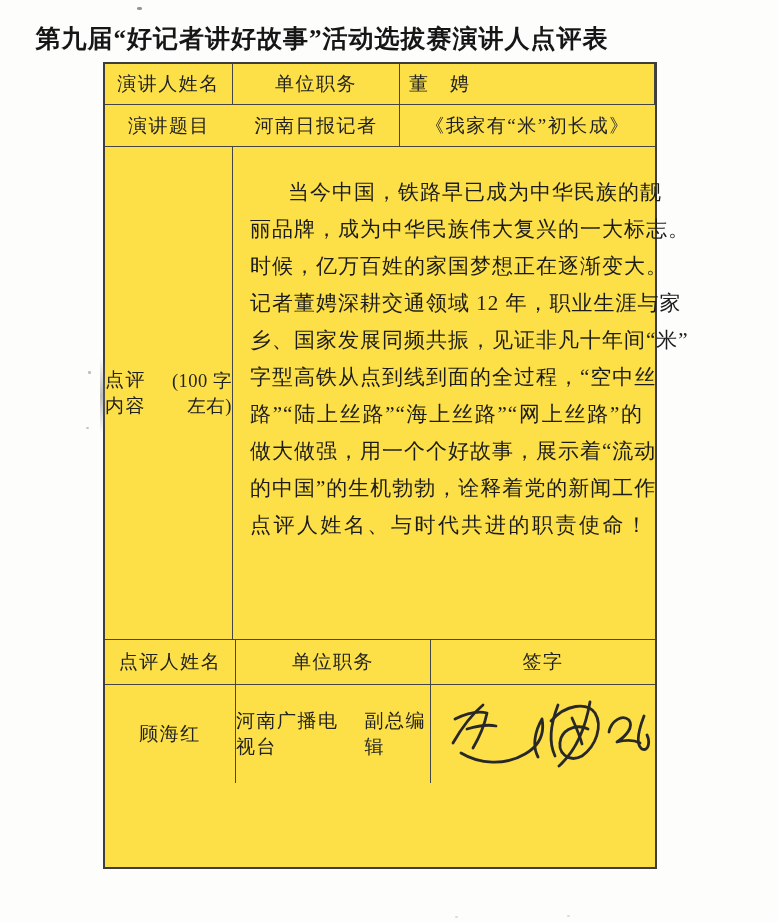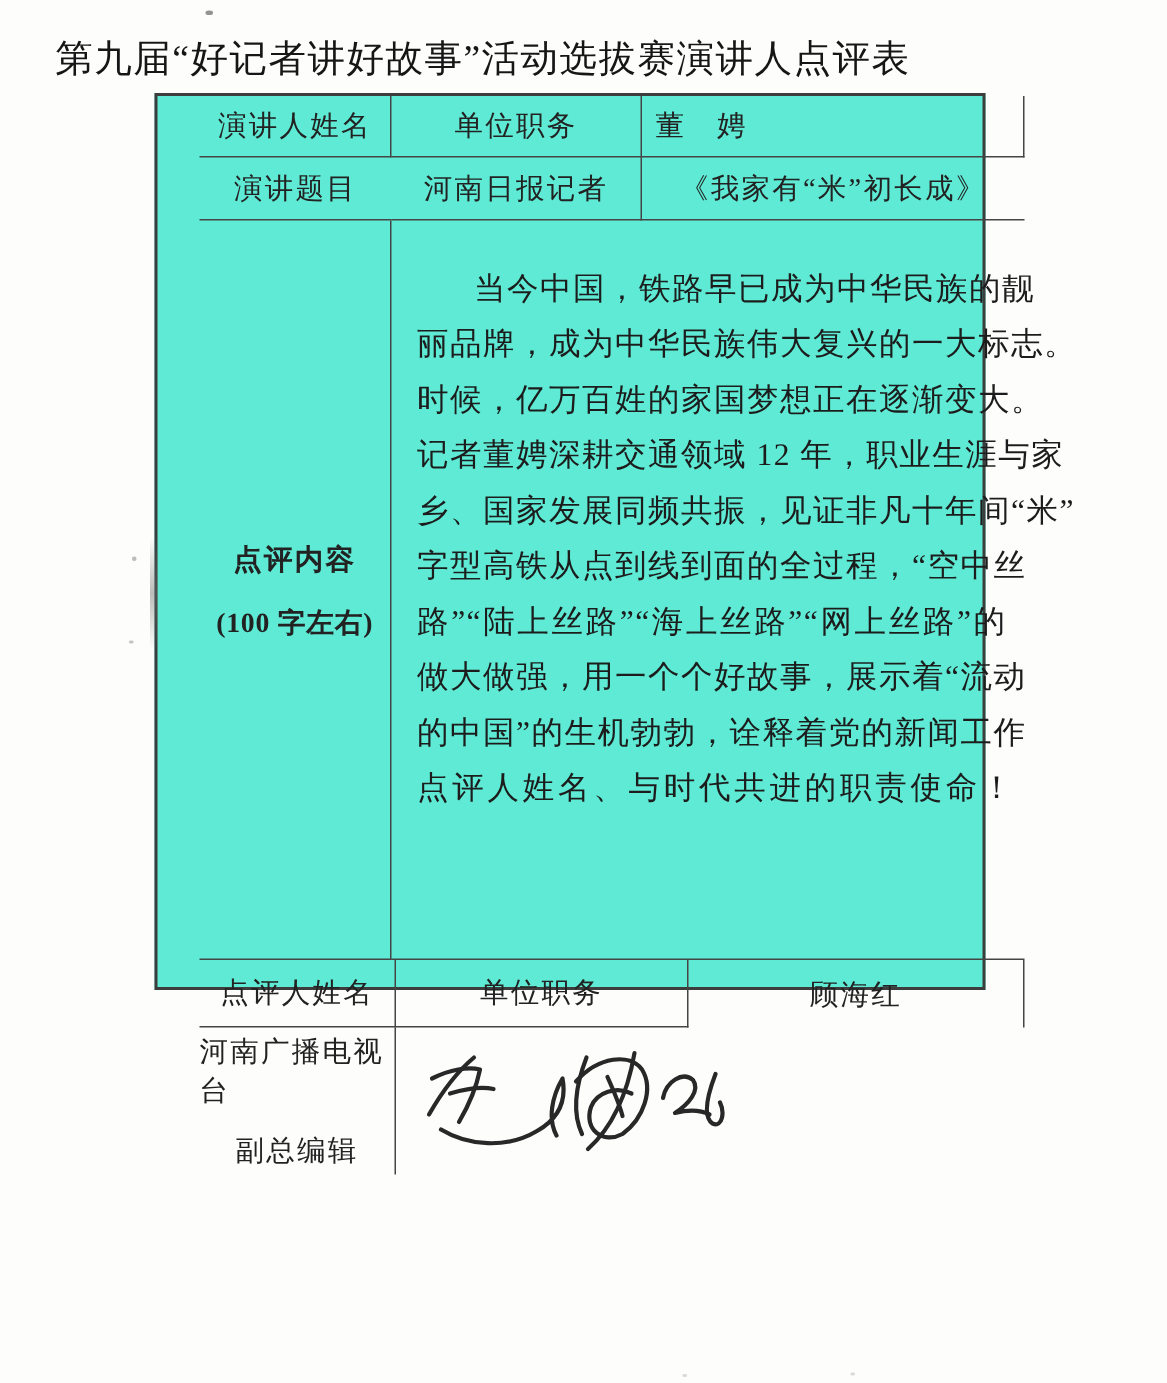--- a/index.html
+++ b/index.html
@@ -4,59 +4,59 @@
 <style>
   html,body{margin:0;padding:0;}
   body{
     width:778px;height:922px;position:relative;overflow:hidden;
     background:#fdfdfc;
     font-family:"Liberation Serif","DejaVu Serif",serif;
     color:#1e1e1e;
   }
   .title{
     position:absolute;top:22px;left:0;width:644px;
-    text-align:center;font-size:25px;font-weight:400;
+    text-align:center;font-size:25px;font-weight:700;
     letter-spacing:1px;color:#161616;
   }
   
   .form-table{
-    position:absolute;left:103px;top:62px;width:554px;height:598px;
-    border:2px solid #3d3d3d;box-sizing:border-box;background:#5eead4;padding-left:28px;
+    position:absolute;left:103px;top:62px;width:554px;height:807px;
+    border:2px solid #3d3d3d;box-sizing:border-box;background:#fde047;
   }
   .grid{display:grid;}
   .grid-top{grid-template-columns:128px 167px 255px;grid-template-rows:41px 42px 493px;}
   .grid-bottom{grid-template-columns:131px 195px 224px;grid-template-rows:45px 98px;font-family:Liberation Mono, monospace;}
   .cell{
     box-sizing:border-box;
     border-right:1.5px solid #454545;
     border-bottom:1.5px solid #454545;
     display:flex;align-items:center;justify-content:center;
     font-size:19px;letter-spacing:1.5px;color:#222;
     position:relative;
   }
   .cell.lastcol{border-right:none;}
   .cell.lastrow{border-bottom:none;}
   .cell.name-cell{justify-content:flex-start;padding-left:9px;}
   
-  .label-cell{flex-direction:column;gap:16px;font-size:19px;font-weight:bold;}
+  .label-cell{flex-direction:row;gap:16px;font-size:19px;}
   .label-cell .l2{font-size:18.5px;letter-spacing:0.5px;text-align:right;}
   
   .content-cell{
     display:block;align-items:initial;
     padding:27px 12px 0 17px;
   }
   .cline{
     height:37px;line-height:37px;font-size:21px;letter-spacing:1px;
     text-align:justify;text-align-last:justify;
     white-space:nowrap;color:#1c1c1c;
   }
   .cline.first{text-indent:38px;}
   .cline.last{text-align:left;text-align-last:left;letter-spacing:2.5px;}
   
-  .unit-cell{flex-direction:column;gap:14px;}
+  .unit-cell{flex-direction:row;gap:14px;}
   
   .sig-cell{justify-content:flex-start;}
   .sig-svg{position:absolute;left:8px;top:6px;}
   .sig-svg path{fill:none;stroke:#282828;stroke-width:2.8;stroke-linecap:round;stroke-linejoin:round;}
   
   .speck{position:absolute;background:#6f6f6f;border-radius:45%;}
   .speck.s1{left:137px;top:7px;width:5px;height:3px;opacity:.75;}
   .speck.s2{left:88px;top:371px;width:3px;height:3px;opacity:.45;}
   .speck.s3{left:86px;top:427px;width:3px;height:2px;opacity:.4;}
   .speck.s4{left:455px;top:916px;width:3px;height:2px;opacity:.25;}
@@ -97,20 +97,21 @@
       <div class="cline">路”“陆上丝路”“海上丝路”“网上丝路”的</div>
       <div class="cline">做大做强，用一个个好故事，展示着“流动</div>
       <div class="cline">的中国”的生机勃勃，诠释着党的新闻工作</div>
       <div class="cline last">点评人姓名、与时代共进的职责使命！</div>
     </div>
   </div>
 
   <div class="grid grid-bottom">
     <div class="cell">点评人姓名</div>
     <div class="cell">单位职务</div>
+    <div class="cell lastcol">签字</div>
 
     <div class="cell lastrow">顾海红</div>
     <div class="cell lastrow unit-cell">
       <div>河南广播电视台</div>
       <div>副总编辑</div>
     </div>
     <div class="cell lastcol lastrow sig-cell">
       <svg class="sig-svg" width="212" height="86" viewBox="0 0 212 86" aria-label="顾海红">
         <path d="M14,52 C22,38 32,24 44,14"></path>
         <path d="M16,28 C28,22 40,20 48,22 C46,32 41,45 34,57"></path>

